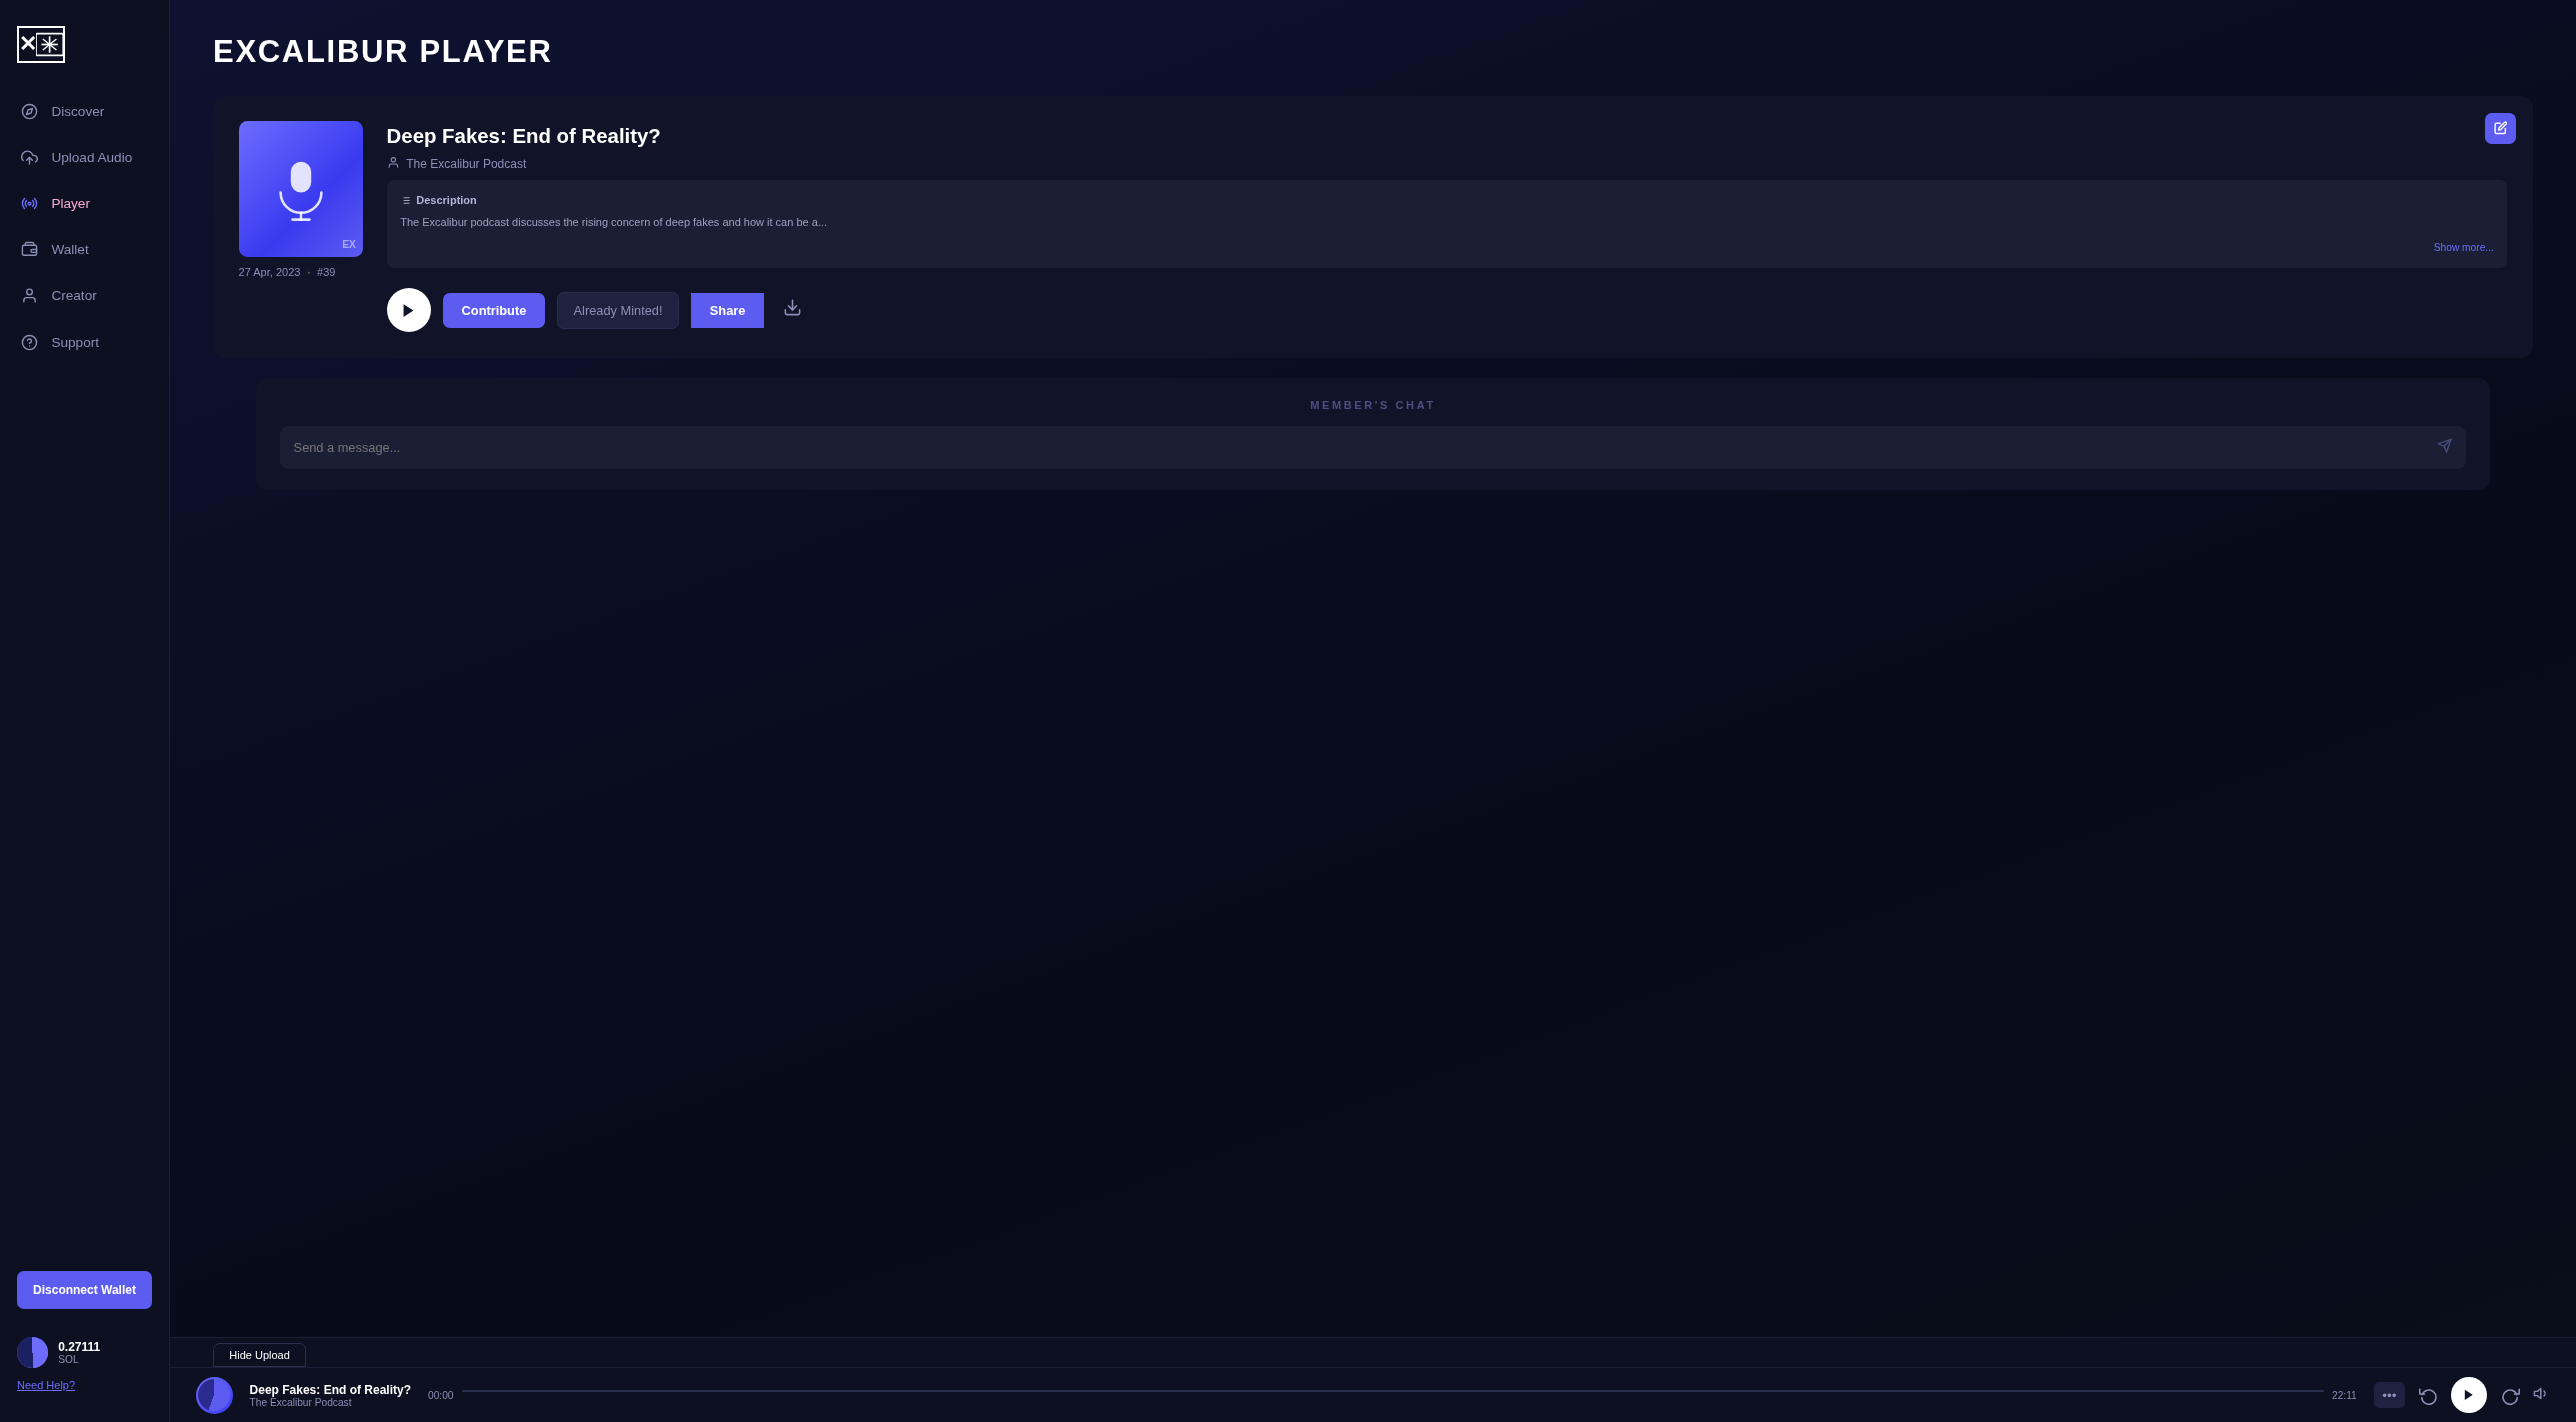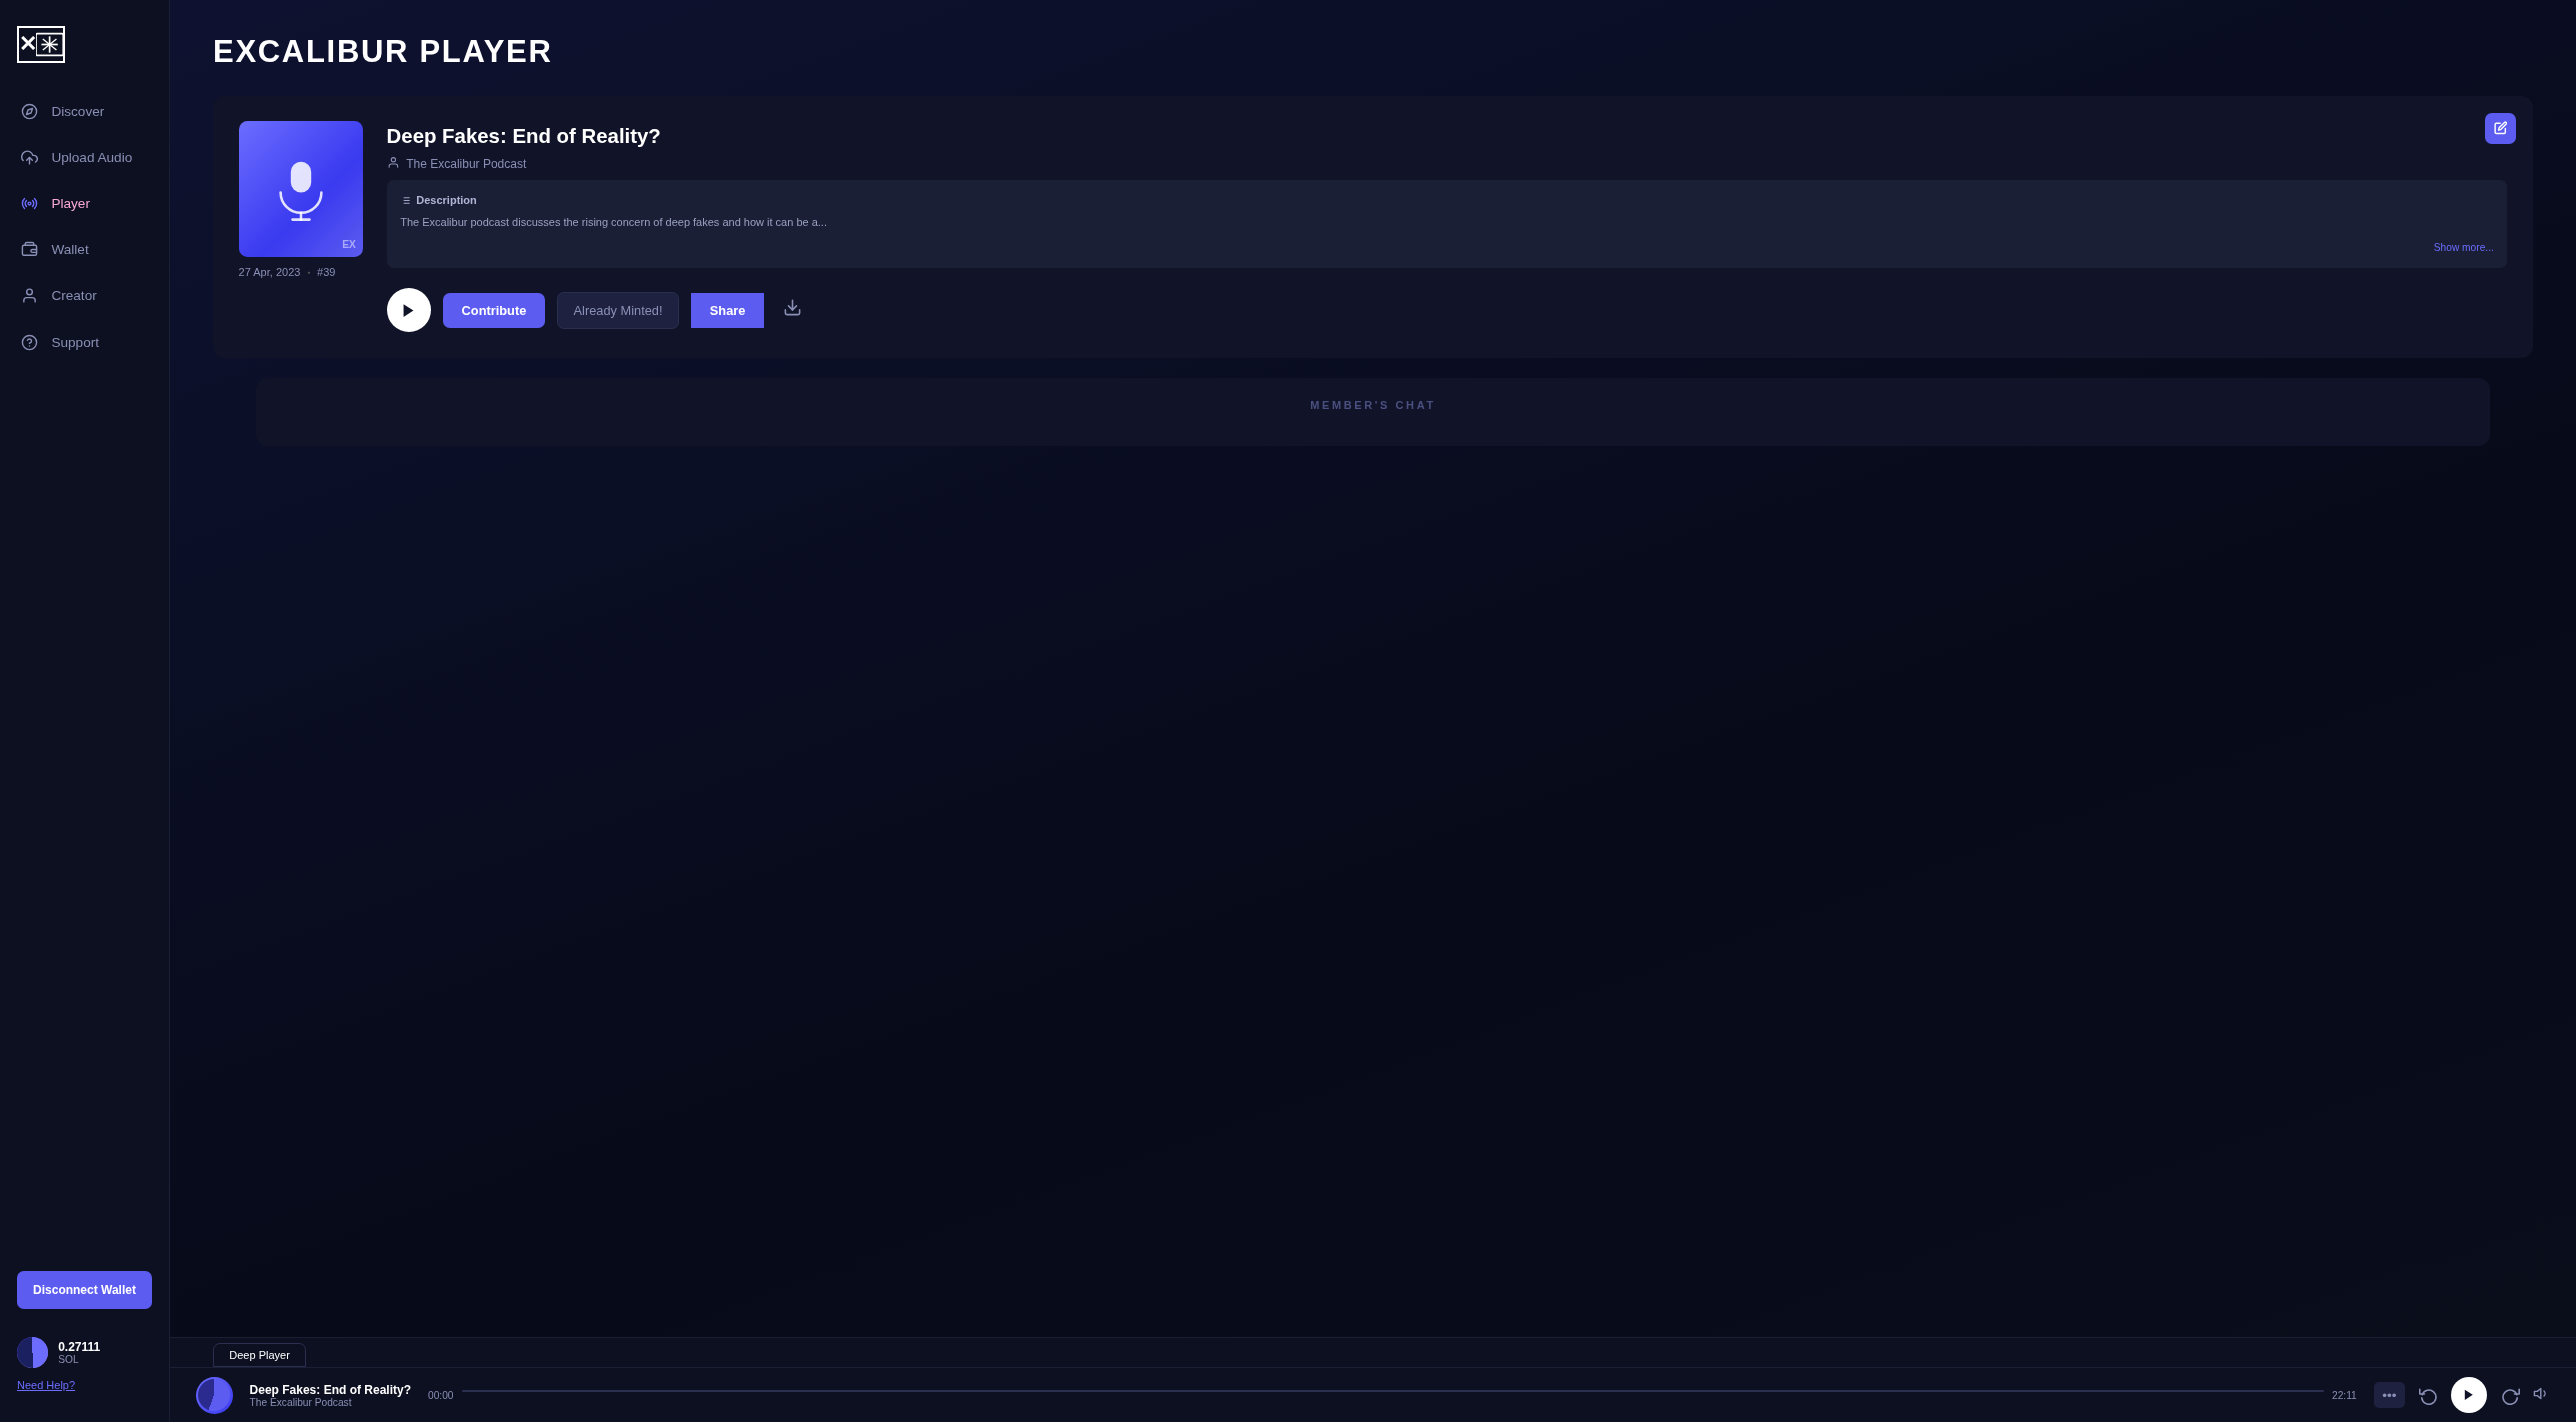--- a/index.html
+++ b/index.html
@@ -651,25 +651,34 @@
       <button class="edit-btn">
         <svg width="13.6" height="13.6" viewBox="0 0 24 24" fill="none" stroke="currentColor" stroke-width="2.5" stroke-linecap="round" stroke-linejoin="round">
           <path d="M11 4H4a2 2 0 0 0-2 2v14a2 2 0 0 0 2 2h14a2 2 0 0 0 2-2v-7"></path>
           <path d="M18.5 2.5a2.121 2.121 0 0 1 3 3L12 15l-4 1 1-4 9.5-9.5z"></path>
         </svg>
       </button>
     </div>
 
     <div class="chat-section">
       <div class="chat-header">MEMBER'S CHAT</div>
+      <div class="chat-input-row">
+        <input class="chat-input" type="text" placeholder="Send a message..." style="">
+        <span class="chat-send-icon">
+          <svg width="15.3" height="15.3" viewBox="0 0 24 24" fill="none" stroke="currentColor" stroke-width="2" stroke-linecap="round" stroke-linejoin="round">
+            <line x1="22" y1="2" x2="11" y2="13"></line>
+            <polygon points="22 2 15 22 11 13 2 9"></polygon>
+          </svg>
+        </span>
+      </div>
     </div>
   </div>
 
   <div class="bottom-player">
-    <button class="hide-player-tab">Deep Player</button>
+    <button class="hide-player-tab">Hide Upload</button>
     <div style="height:0.9px;background:#1a1f35;"></div>
     <div class="bottom-bar">
 
       <div class="bottom-thumb">
         <div class="bottom-thumb-inner"></div>
       </div>
 
       <div class="bottom-track-info">
         <span class="bottom-track-title">Deep Fakes: End of Reality?</span>
         <span class="bottom-podcast-name">The Excalibur Podcast</span>

